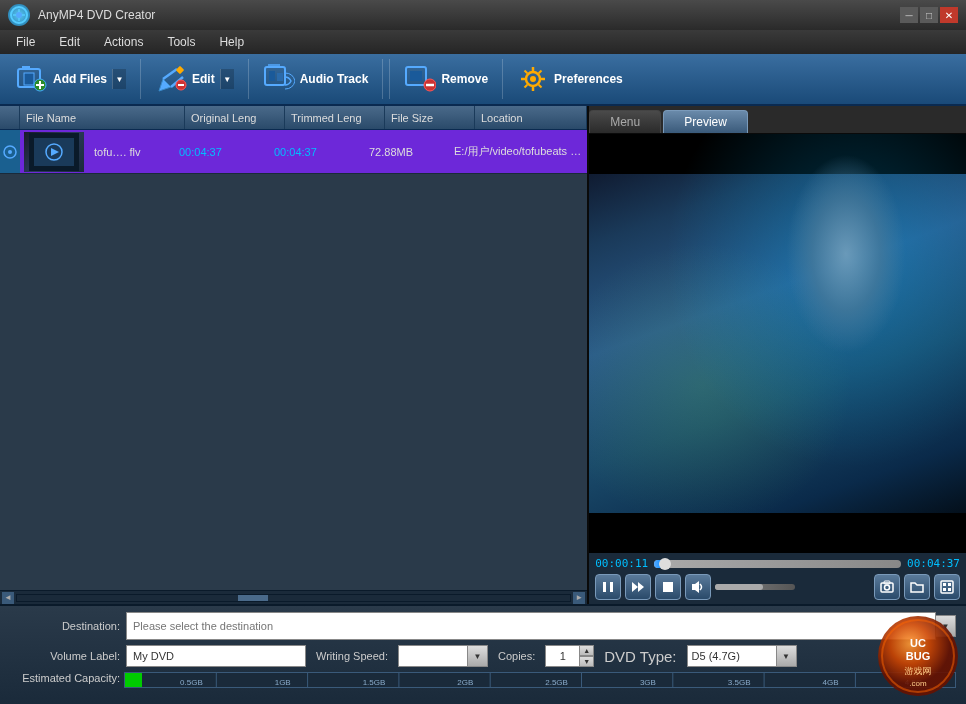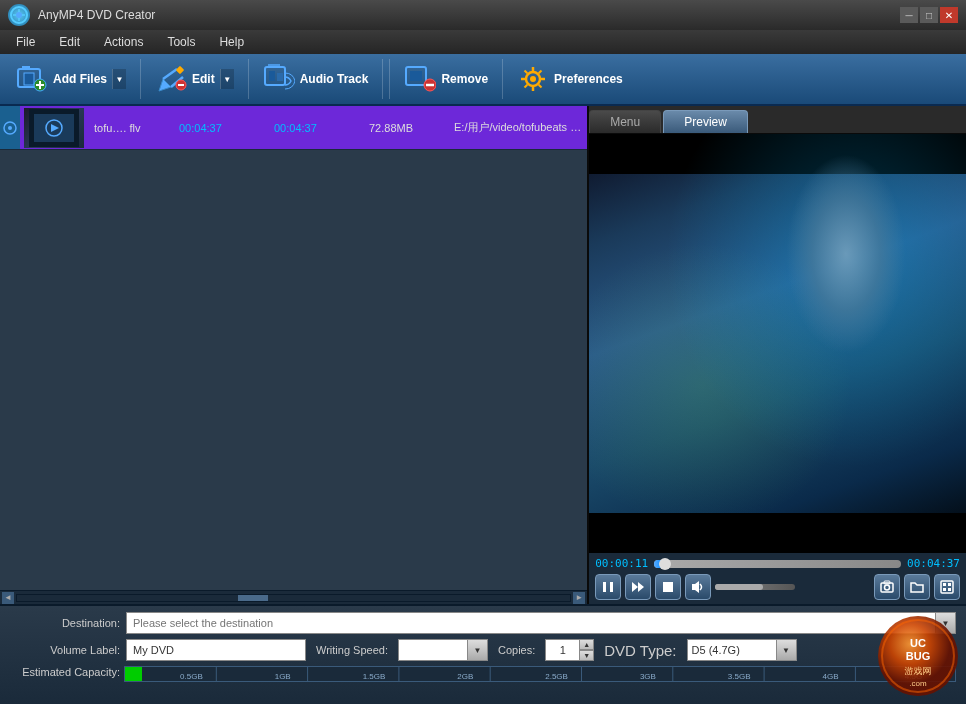--- a/index.html
+++ b/index.html
@@ -371,21 +371,21 @@
       gap: 6px;
     }
     .form-label {
       color: #ccc;
       font-size: 11px;
       width: 110px;
       text-align: right;
     }
     .form-input {
       flex: 1;
-      height: 22px;
+      height: 28px;
       background: white;
       border: 1px solid #888;
       padding: 0 6px;
       font-size: 11px;
       color: #333;
     }
     .form-input-narrow {
       width: 180px;
       height: 22px;
       background: white;
@@ -578,20 +578,28 @@
       </svg>
     </div>
     <span>Preferences</span>
   </div>
 </div>
 
 <div class="main-content main-wrapper">
 
   <div class="file-panel">
 
+    <div class="table-header">
+      <div class="col-header" style="width:20px;"></div>
+      <div class="col-header col-filename">File Name</div>
+      <div class="col-header col-origlength">Original Leng</div>
+      <div class="col-header col-trimlength">Trimmed Leng</div>
+      <div class="col-header col-filesize">File Size</div>
+      <div class="col-header col-location">Location</div>
+    </div>
 
     <div class="table-body">
       <div class="table-row">
         <div class="row-indicator">
           <svg width="14" height="14" viewBox="0 0 14 14">
             <circle cx="7" cy="7" r="6" fill="none" stroke="#5af" stroke-width="1.5"></circle>
             <circle cx="7" cy="7" r="2" fill="#5af"></circle>
           </svg>
         </div>
         <div class="row-thumbnail">

